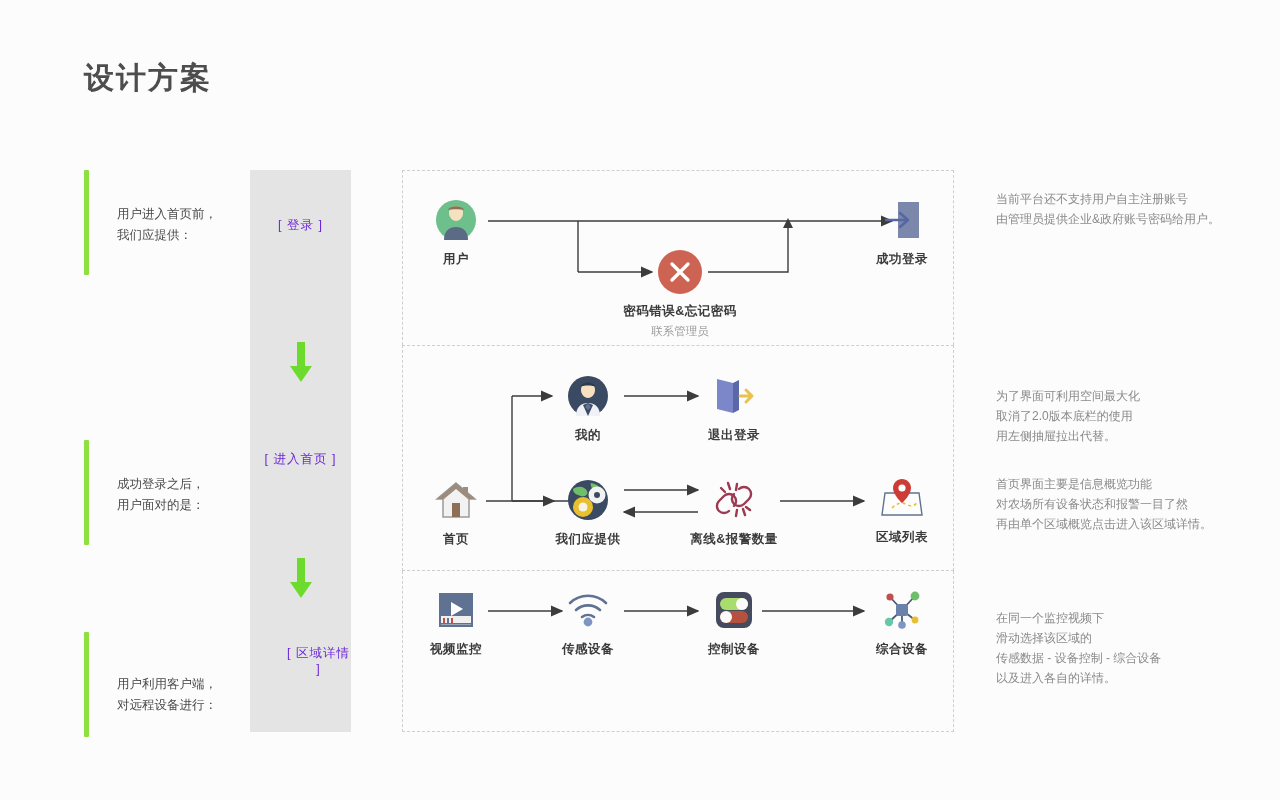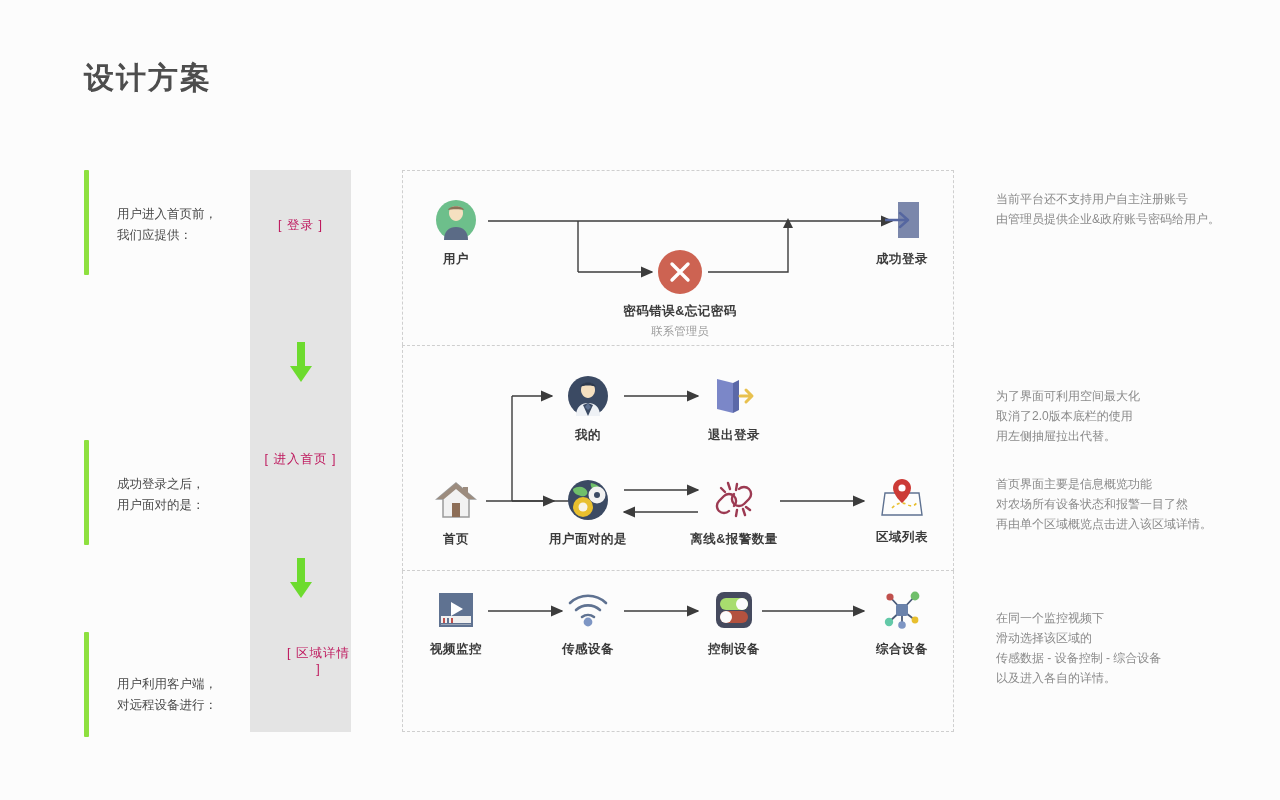--- a/index.html
+++ b/index.html
@@ -45,21 +45,21 @@
   .gray-col {
     position: absolute;
     left: 250px; top: 170px;
     width: 101px; height: 562px;
     background: #e4e4e4;
   }
   .gray-label {
     position: absolute; left: 0; width: 101px;
     text-align: center;
     font-size: 12.5px;
-    color: #be185d;
+    color: #6d28d9;
     letter-spacing: 1px;
   }
   .gray-label.g1 { top: 47px; }
   .gray-label.g2 { top: 281px; }
   .gray-label.g3 { top: 475px; padding-left: 36px; }
 
   .down-arrow {
     position: absolute; left: 50%; transform: translateX(-50%);
     width: 30px; height: 42px;
   }
@@ -255,21 +255,21 @@
       <svg width="42" height="42" viewBox="0 0 42 42">
         <circle cx="21" cy="21" r="20" fill="#3b4a63"></circle>
         <path d="M6 10 c6-4 12-2 14 2 c2 4-3 6-6 5 c-4-1-8-3-8-7Z" fill="#6fbf6a"></path>
         <path d="M24 4 c6 1 11 5 13 11 c-4 2-9 0-11-4 c-2-3-3-6-2-7Z" fill="#6fbf6a"></path>
         <circle cx="30" cy="16" r="8.5" fill="#f2f2f2"></circle>
         <circle cx="30" cy="16" r="3" fill="#3b4a63"></circle>
         <circle cx="16" cy="28" r="10" fill="#e8bf2e"></circle>
         <circle cx="16" cy="28" r="4.5" fill="#f7f3e6"></circle>
       </svg>
     </div>
-    <div class="cap">用户面对的是</div>
+    <div class="cap">我们应提供</div>
   </div>
 
   <div class="node" style="left:272px; top:308px;">
     <div class="ico">
       <svg width="44" height="42" viewBox="0 0 44 42">
         <g stroke="#9c3a52" stroke-width="2.4" fill="none" stroke-linecap="round">
           <path d="M27 10 a7 7 0 0 1 10 10 l-5 5 a7 7 0 0 1-10-10"></path>
           <path d="M17 32 a7 7 0 0 1-10-10 l5-5 a7 7 0 0 1 10 10"></path>
           <path d="M16 4 L18 10 M25 5 L24 11 M9 9 L13 13"></path>
           <path d="M33 36 L31 30 M24 37 L25 31 M38 31 L34 28"></path>

